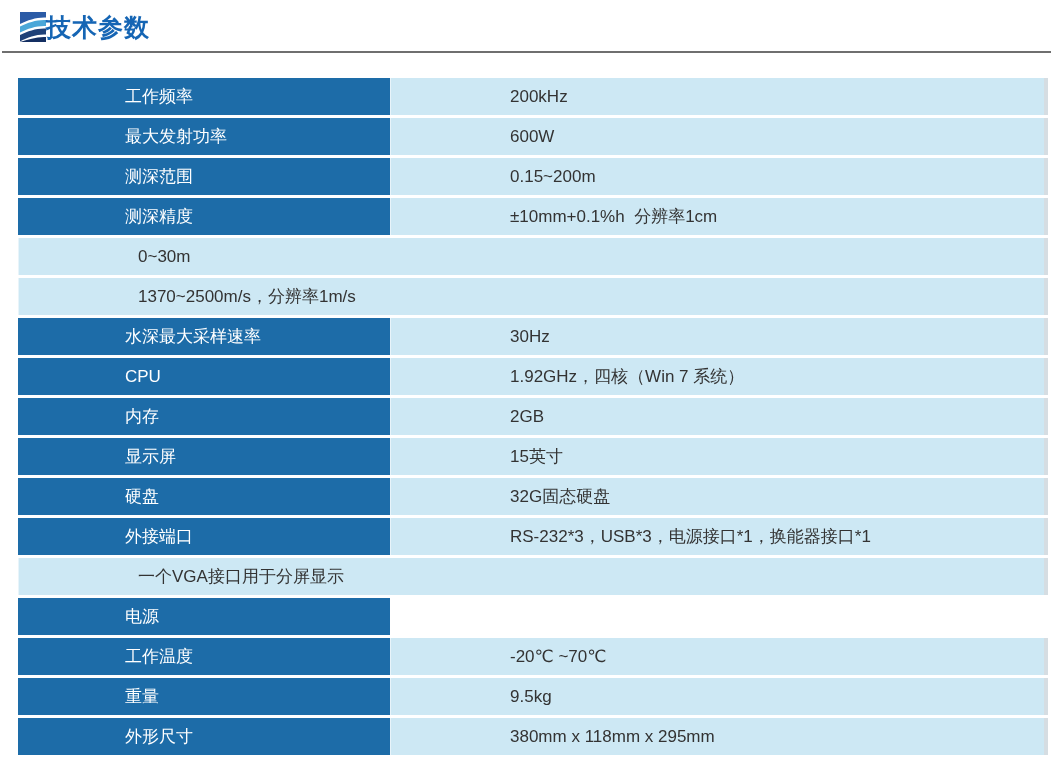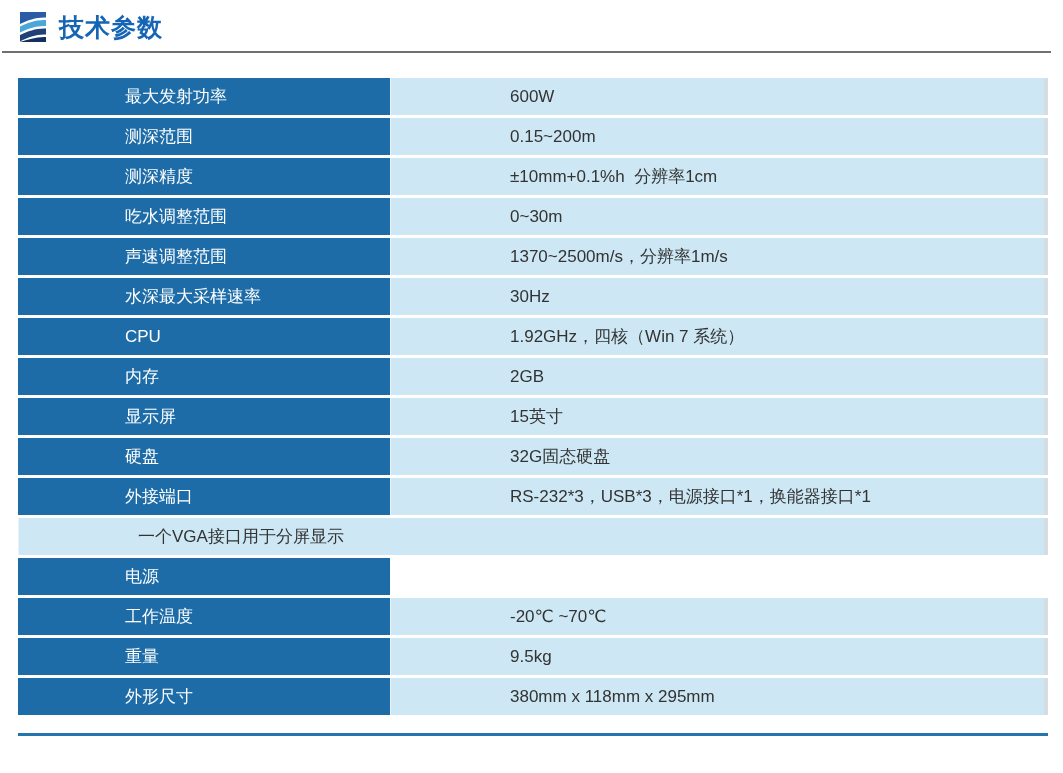--- a/index.html
+++ b/index.html
@@ -11,21 +11,20 @@
   .page {
     position: relative;
     width: 1063px;
     height: 773px;
     background: #ffffff;
     overflow: hidden;
   }
   .header {
     display: flex;
     align-items: center;
-    gap: 13px;
     padding: 12px 0 9px 18px;
     margin: 0 12px 0 2px;
     border-bottom: 2px solid #6f6f6f;
   }
   .header-icon {
     width: 26px;
     height: 30px;
     flex: 0 0 auto;
   }
   .header-title {
@@ -82,43 +81,45 @@
     <svg class="header-icon" viewBox="0 0 26 30" aria-hidden="true">
       <path d="M0,0 H26 V5.5 C17,5 8,8 0,12 Z" fill="#2b5ba6"></path>
       <path d="M0,14.5 C8,10.5 17,7.5 26,8 V14 C17,13.5 8,16.5 0,20.5 Z" fill="#4aa7d8"></path>
       <path d="M0,23 C8,19 17,16 26,16.5 V22.5 C17,22 8,25 0,29.5 Z" fill="#1f4178"></path>
       <path d="M0,30 C8,27.5 17,24.5 26,25 V30 Z" fill="#142f62"></path>
     </svg>
     <div class="header-title">技术参数</div>
   </div>
 
   <div class="spec-table" id="spec-table">
+    <div class="spec-row">
+      <div class="spec-label">工作频率</div>
+      <div class="spec-value">200kHz</div>
+    </div>
 
     <div class="spec-row">
       <div class="spec-label">最大发射功率</div>
       <div class="spec-value">600W</div>
     </div>
 
     <div class="spec-row">
       <div class="spec-label">测深范围</div>
       <div class="spec-value">0.15~200m</div>
     </div>
 
     <div class="spec-row">
       <div class="spec-label">测深精度</div>
       <div class="spec-value">±10mm+0.1%h  分辨率1cm</div>
     </div>
 
     <div class="spec-row">
-      <div class="spec-label">吃水调整范围</div>
       <div class="spec-value">0~30m</div>
     </div>
 
     <div class="spec-row">
-      <div class="spec-label">声速调整范围</div>
       <div class="spec-value">1370~2500m/s，分辨率1m/s</div>
     </div>
 
     <div class="spec-row">
       <div class="spec-label">水深最大采样速率</div>
       <div class="spec-value">30Hz</div>
     </div>
 
     <div class="spec-row">
       <div class="spec-label">CPU</div>

